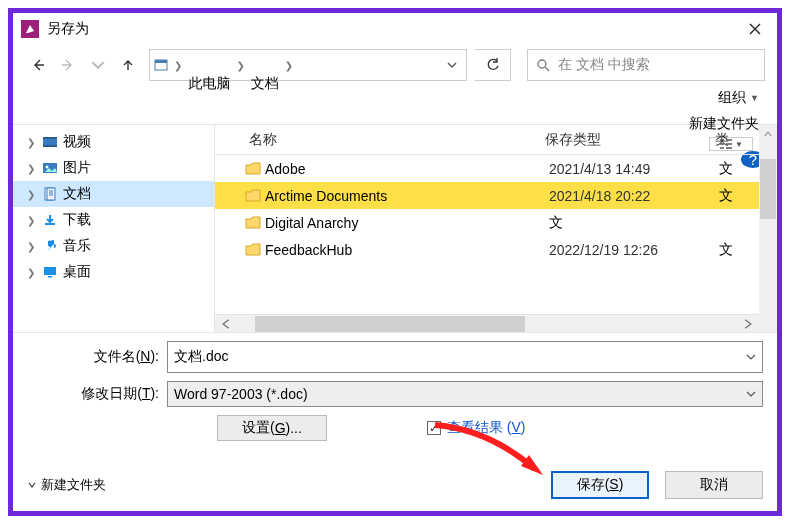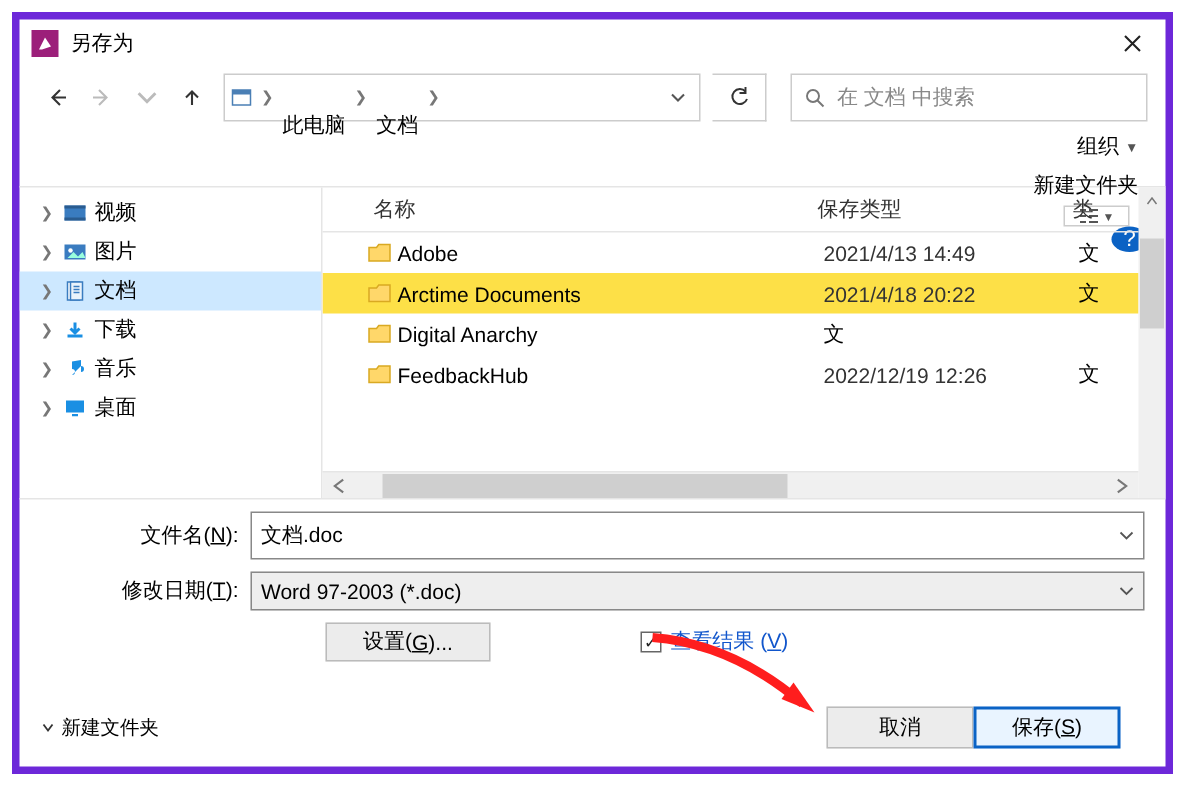--- a/index.html
+++ b/index.html
@@ -392,25 +392,25 @@
   </div>
 
   <div class="footer">
     <div class="hide-link">
       <svg width="10" height="10" viewBox="0 0 10 10">
           <path d="M2 3 L5 7 L8 3" stroke="#333" stroke-width="1.2" fill="none"></path>
         </svg>
       <span>新建文件夹</span>
     </div>
     <div class="spacer"></div>
+    <div class="btn primary">
+      <span><span>保存(</span><span style="text-decoration:underline">S</span><span>)</span></span>
+    </div>
     <div class="btn default">
       <span>取消</span>
-    </div>
-    <div class="btn primary">
-      <span><span>保存(</span><span style="text-decoration:underline">S</span><span>)</span></span>
     </div>
   </div>
 
   <div class="arrow-overlay">
     <svg viewBox="0 0 130 66">
       <path d="M2 4 Q 55 8 102 48" stroke="#ff1e1e" stroke-width="6" fill="none"></path>
       <path d="M88 45 L110 54 L96 34 Z" fill="#ff1e1e"></path>
     </svg>
   </div>
 

